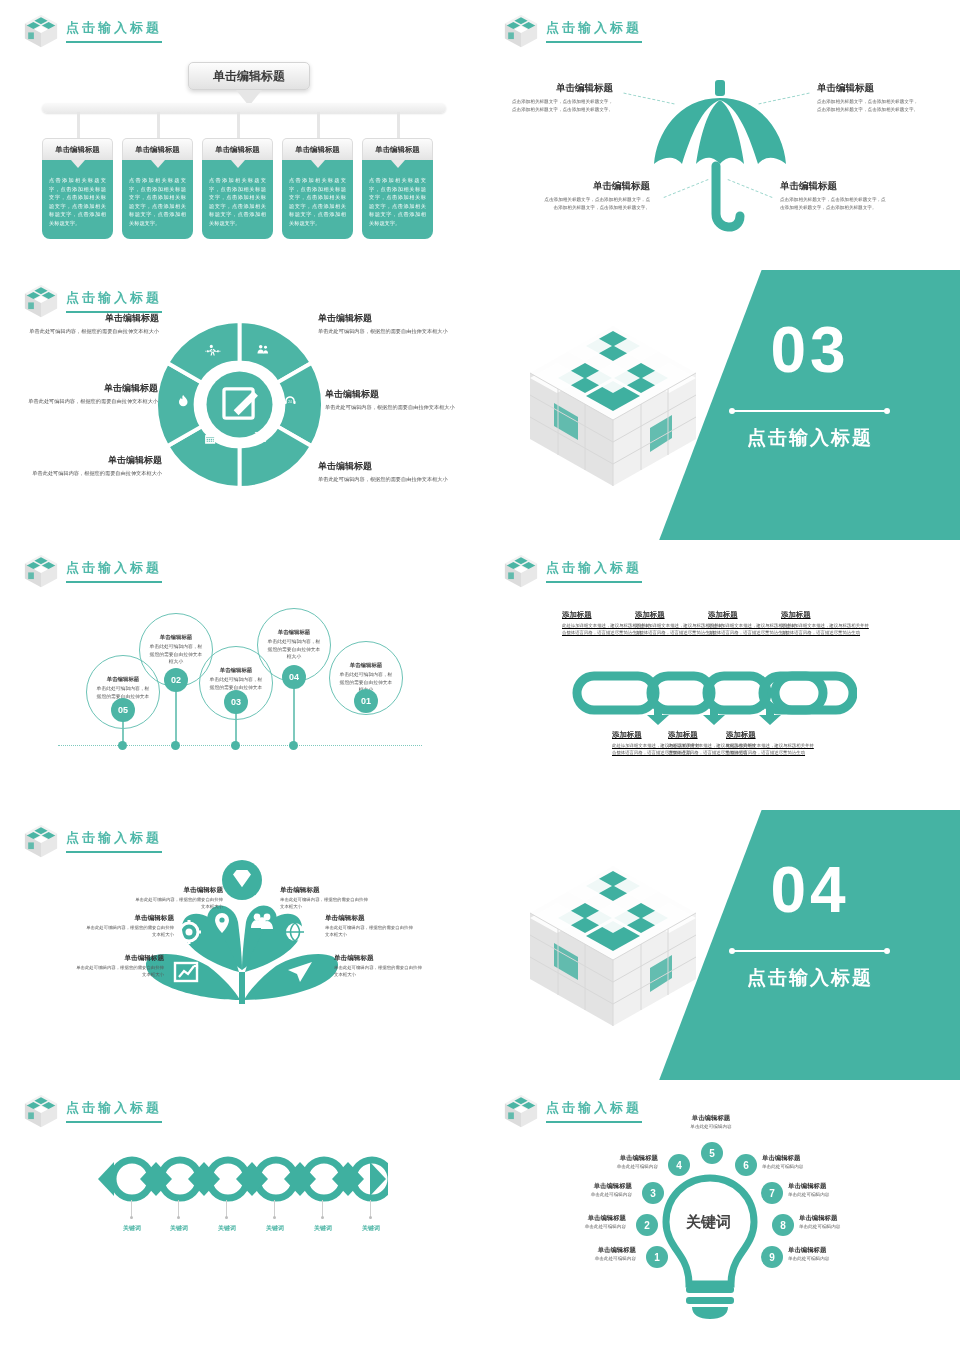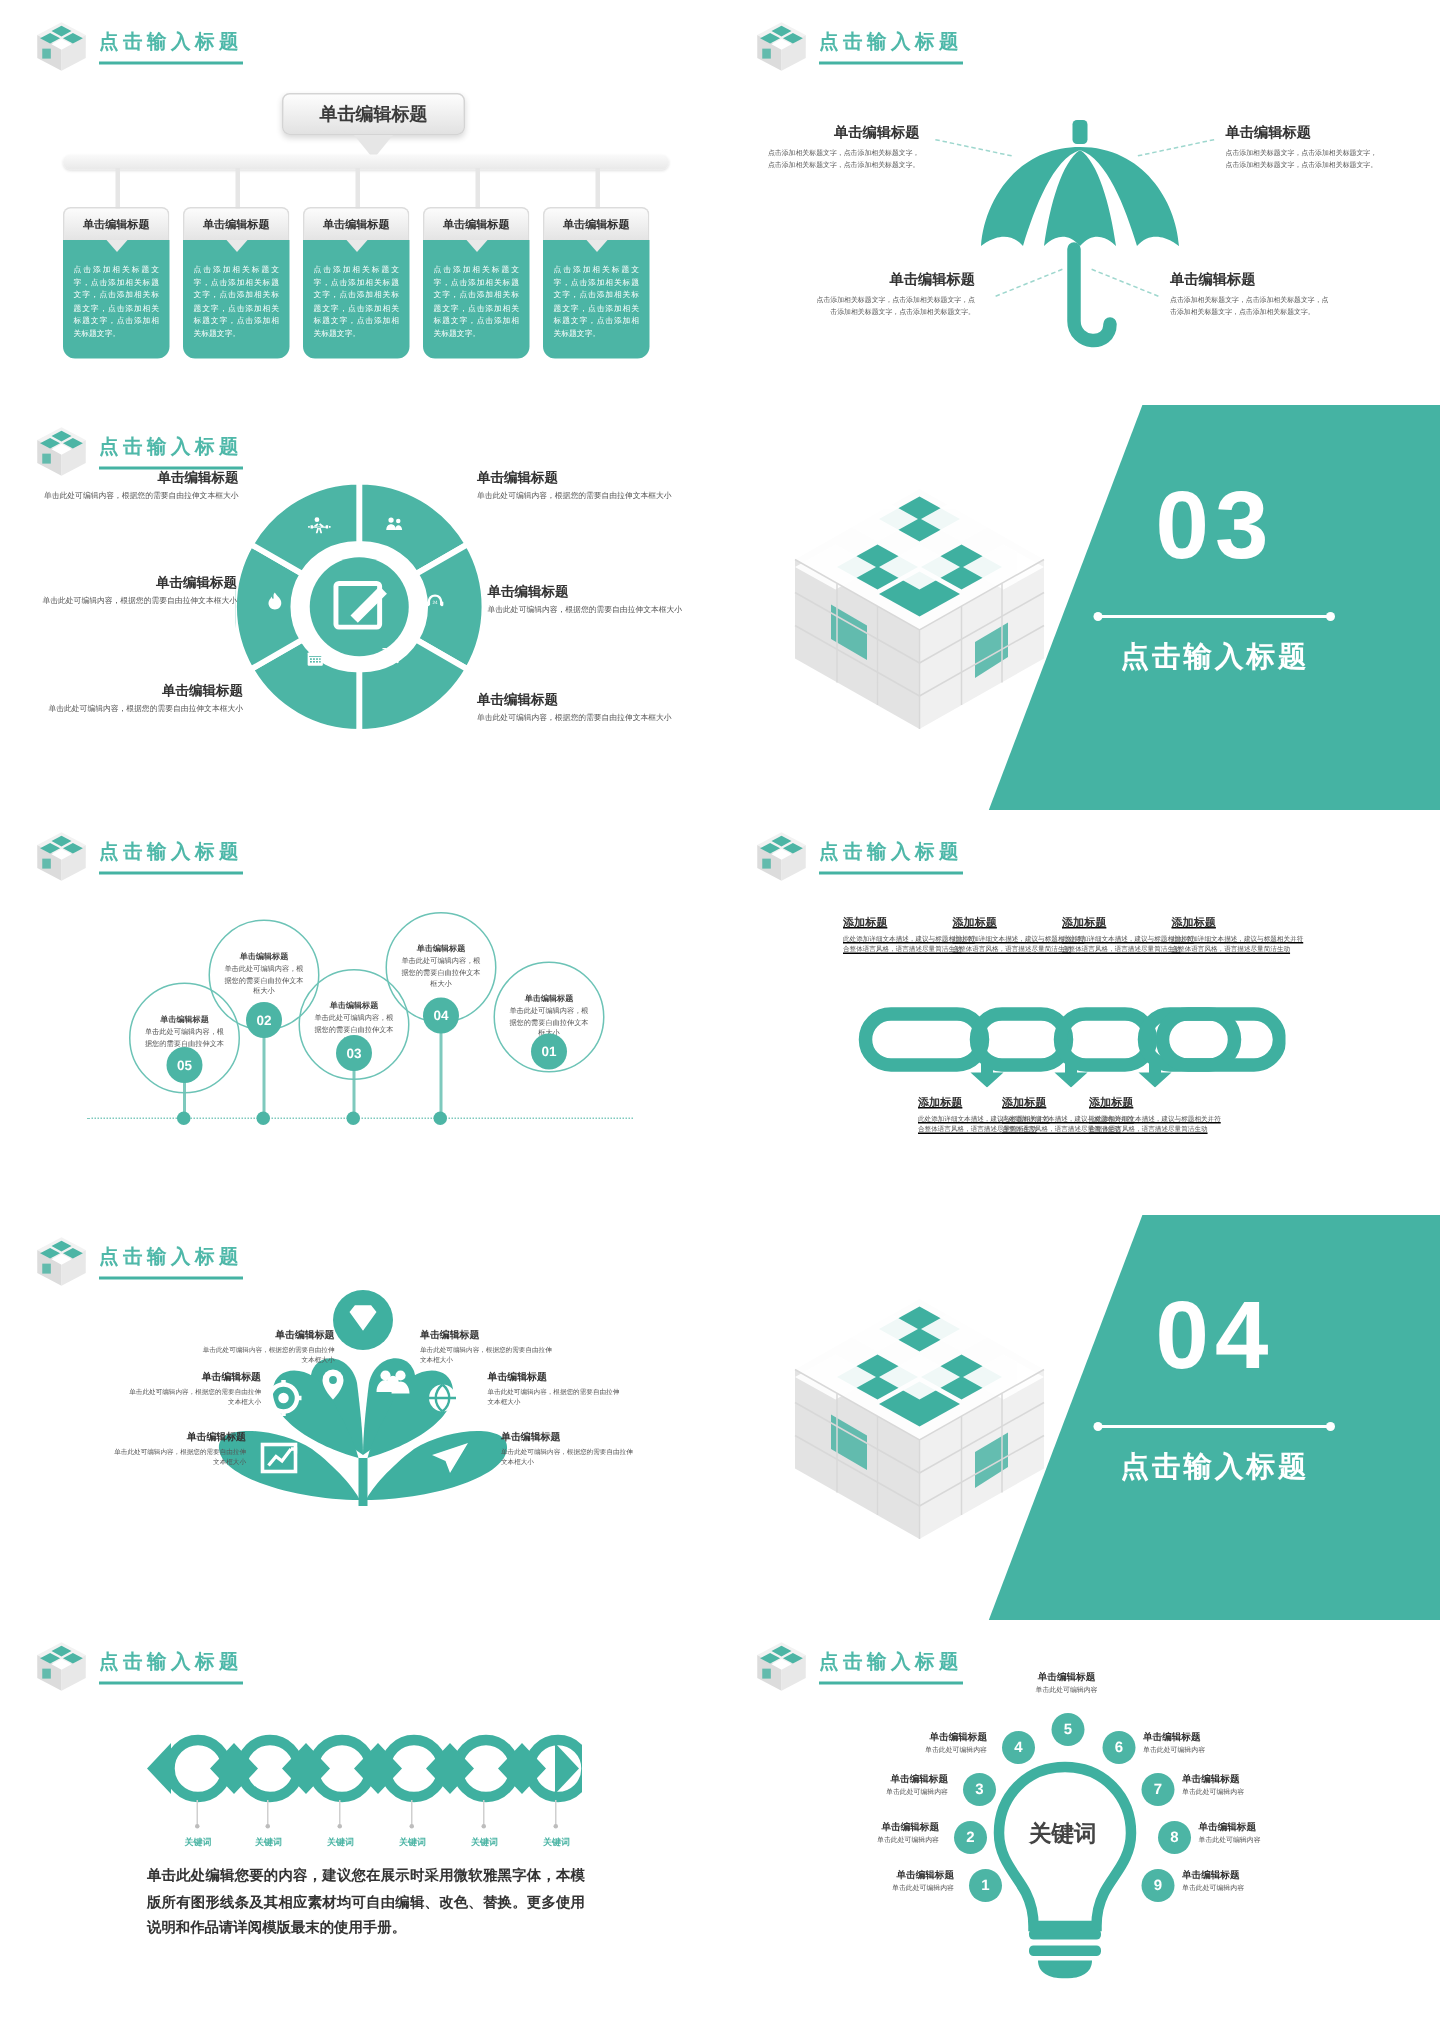--- a/index.html
+++ b/index.html
@@ -711,21 +711,20 @@
     <div class="kw" style="left:255px;top:144px">关键词</div>
 
     <div class="kw-stem" style="left:322px;top:120px;height:18px"></div>
     <div class="kw-dot" style="left:321px;top:136px"></div>
     <div class="kw" style="left:303px;top:144px">关键词</div>
 
     <div class="kw-stem" style="left:370px;top:120px;height:18px"></div>
     <div class="kw-dot" style="left:369px;top:136px"></div>
     <div class="kw" style="left:351px;top:144px">关键词</div>
 
-    <div class="s9-para" style="position:absolute;left:98px;top:162px;width:292px">单击此处编辑您要的内容，建议您在展示时采用微软雅黑字体，本模版所有图形线条及其相应素材均可自由编辑、改色、替换。更多使用说明和作品请详阅模版最末的使用手册。</div>
   </div>
 
   <div class="slide">
     <div class="hdr">
       <span class="cube">
         <svg width="38" height="38" viewBox="0 0 40 40">
           <polygon points="20,3 37,12 20,21 3,12" fill="#f2f2f2"></polygon>
           <polygon points="3,12 20,21 20,37 3,28" fill="#dcdcdc"></polygon>
           <polygon points="37,12 20,21 20,37 37,28" fill="#e8e8e8"></polygon>
           <polygon points="20,5.5 27,9.2 20,12.9 13,9.2" fill="#4cb5a5"></polygon>

